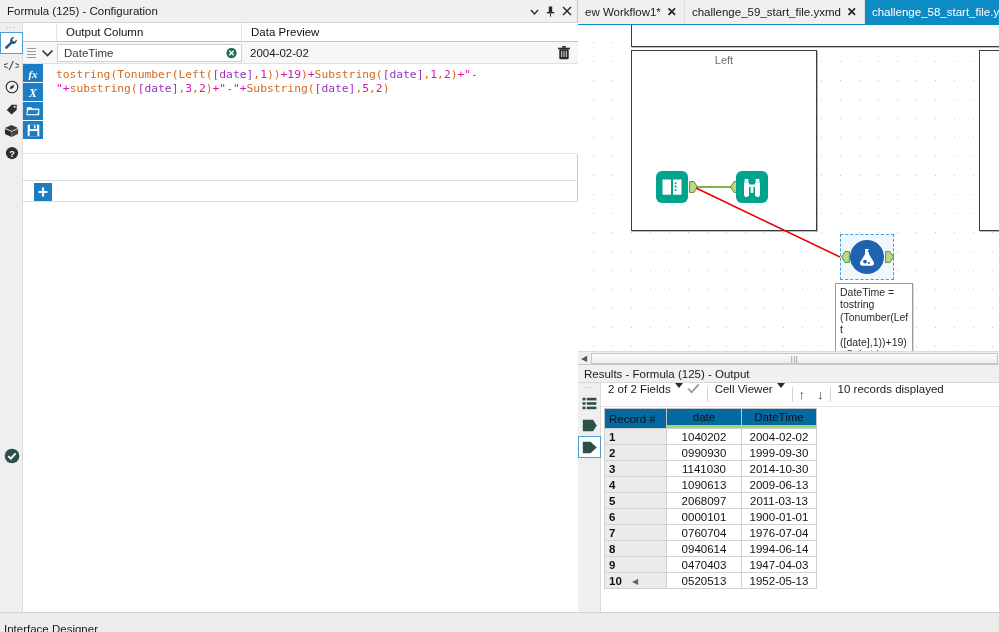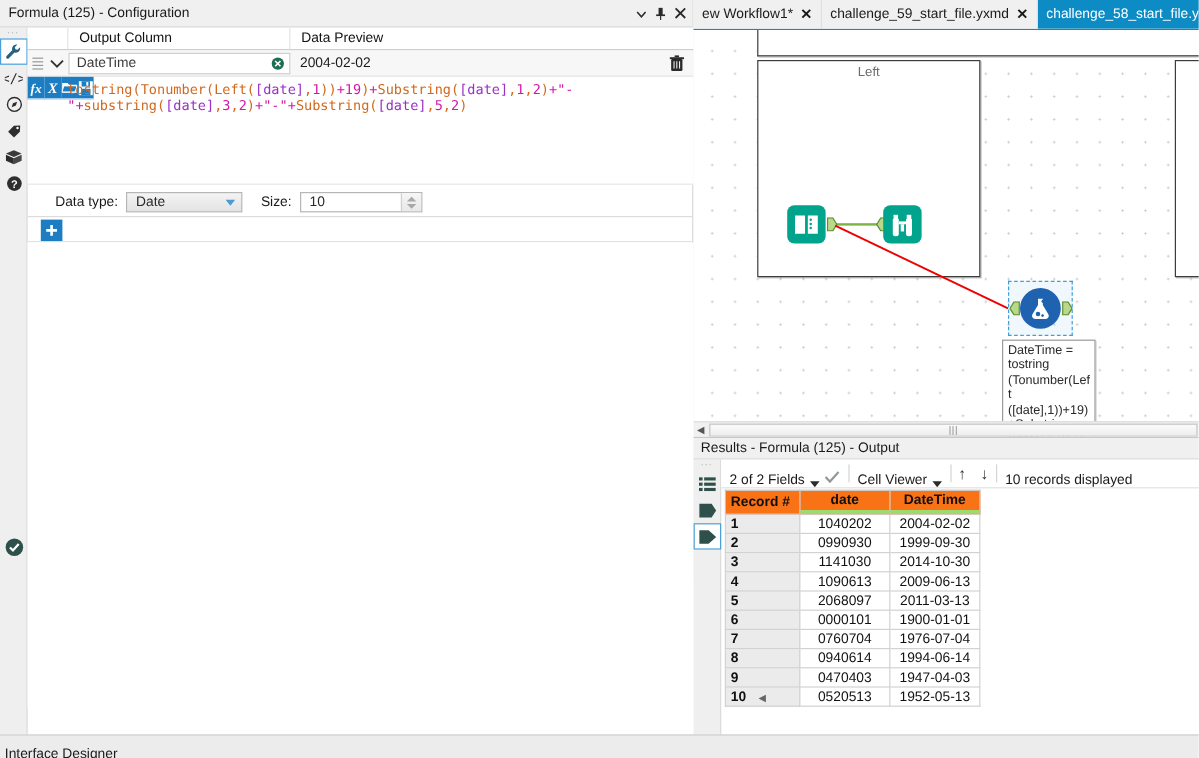--- a/index.html
+++ b/index.html
@@ -108,21 +108,21 @@
 
   
   .formula-area {
     position: absolute; left: 23px; top: 64px;
     width: 555px; height: 90px;
     background: #ffffff;
     border-bottom: 1px solid #e6e6e6;
   }
   .fx-col {
     position: absolute; left: 0; top: 0; width: 20px;
-    display: flex; flex-direction: row;
+    display: flex; flex-direction: column;
   }
   .fx-btn {
     width: 20px; height: 19px; background: #1d7dc2;
     display: flex; align-items: center; justify-content: center;
     color: #fff; font-size: 11px; font-style: italic; font-weight: bold;
     border-bottom: 1px solid #fff;
   }
   .fx-btn svg { display: block; }
   .formula-text {
     position: absolute; left: 33px; top: 4px; right: 6px;
@@ -344,43 +344,43 @@
   .res-rail-ic { width: 23px; height: 22px; display: flex; align-items: center; justify-content: center; }
   .res-rail-ic.sel { background: #ffffff; border: 1px solid #4a9fd8; }
   .res-toolbar {
     position: absolute; left: 23px; top: 18px;
     width: 398px; height: 24px;
     display: flex; align-items: center;
     background: #ffffff;
     border-bottom: 1px solid #e2e2e2;
   }
   .rt-item {
-    display: flex; align-items: flex-end; gap: 4px;
+    display: flex; align-items: flex-start; gap: 4px;
     font-size: 11.5px; color: #1a1a1a;
     padding: 0 7px; height: 100%;
   }
   .rt-div { width: 1px; height: 15px; background: #d5d5d5; }
   .rt-caret {
     width: 0; height: 0;
     border-left: 4px solid transparent; border-right: 4px solid transparent;
     border-top: 5px solid #2a2a2a;
   }
   .rt-arrow { font-size: 13px; color: #333; padding: 0 6px; }
 
   
   .tbl-wrap {
     position: absolute; left: 26px; top: 43px;
     width: 380px;
   }
   table.dt { border-collapse: collapse; font-size: 11.5px; }
   table.dt th {
-    background: #f97316;
+    background: #0369a1;
     border: 1px solid #c5c5c5;
     border-bottom: none;
-    font-weight: bold;
+    font-weight: normal;
     color: #111;
     padding: 2px 4px;
     height: 17px;
   }
   table.dt th.col-rec { width: 62px; text-align: left; padding-left: 4px; }
   table.dt th.col-data { width: 75px; text-align: center; }
   .hdr-bar { height: 3px; background: #9ddb6f; margin: 2px -4px -2px -4px; }
   table.dt td {
     border: 1px solid #d2d2d2;
     padding: 1px 4px;
@@ -532,35 +532,20 @@
               <rect x="3" y="0.7" width="7" height="4.4" fill="#1d7dc2"></rect>
               <rect x="6.9" y="1.4" width="1.7" height="3" fill="#fff"></rect>
               <rect x="2.6" y="7" width="7.8" height="5.3" fill="#1d7dc2"></rect>
             </svg>
         </div>
       </div>
       <div class="formula-text"><span class="tk-fn">tostring</span><span class="tk-pn">(</span><span class="tk-fn">Tonumber</span><span class="tk-pn">(</span><span class="tk-fn">Left</span><span class="tk-pn">(</span><span class="tk-fld">[date]</span><span class="tk-pn">,</span><span class="tk-num">1</span><span class="tk-pn">))</span><span class="tk-op">+</span><span class="tk-num">19</span><span class="tk-pn">)</span><span class="tk-op">+</span><span class="tk-fn">Substring</span><span class="tk-pn">(</span><span class="tk-fld">[date]</span><span class="tk-pn">,</span><span class="tk-num">1</span><span class="tk-pn">,</span><span class="tk-num">2</span><span class="tk-pn">)</span><span class="tk-op">+</span><span class="tk-str">"-
 "</span><span class="tk-op">+</span><span class="tk-fn">substring</span><span class="tk-pn">(</span><span class="tk-fld">[date]</span><span class="tk-pn">,</span><span class="tk-num">3</span><span class="tk-pn">,</span><span class="tk-num">2</span><span class="tk-pn">)</span><span class="tk-op">+</span><span class="tk-str">"-"</span><span class="tk-op">+</span><span class="tk-fn">Substring</span><span class="tk-pn">(</span><span class="tk-fld">[date]</span><span class="tk-pn">,</span><span class="tk-num">5</span><span class="tk-pn">,</span><span class="tk-num">2</span><span class="tk-pn">)</span></div>
     </div>
 
-    <div class="dtype-row">
-      <span class="dtype-lbl">Data type:</span>
-      <div class="dtype-select">
-        <span>Date</span>
-        <span class="sel-caret"></span>
-      </div>
-      <span class="size-lbl">Size:</span>
-      <div class="size-box">
-        <span>10</span>
-        <span class="spin">
-            <i class="up"></i>
-            <i class="dn"></i>
-          </span>
-      </div>
-    </div>
 
     <div class="cfg-sep"></div>
     <div class="add-btn">
       <svg width="12" height="12" viewBox="0 0 12 12">
           <path d="M6 1.5 v9 M1.5 6 h9" stroke="#fff" stroke-width="2.2"></path>
         </svg>
     </div>
     <div class="cfg-sep2"></div>
     <div class="cfg-body-fill"></div>
 

